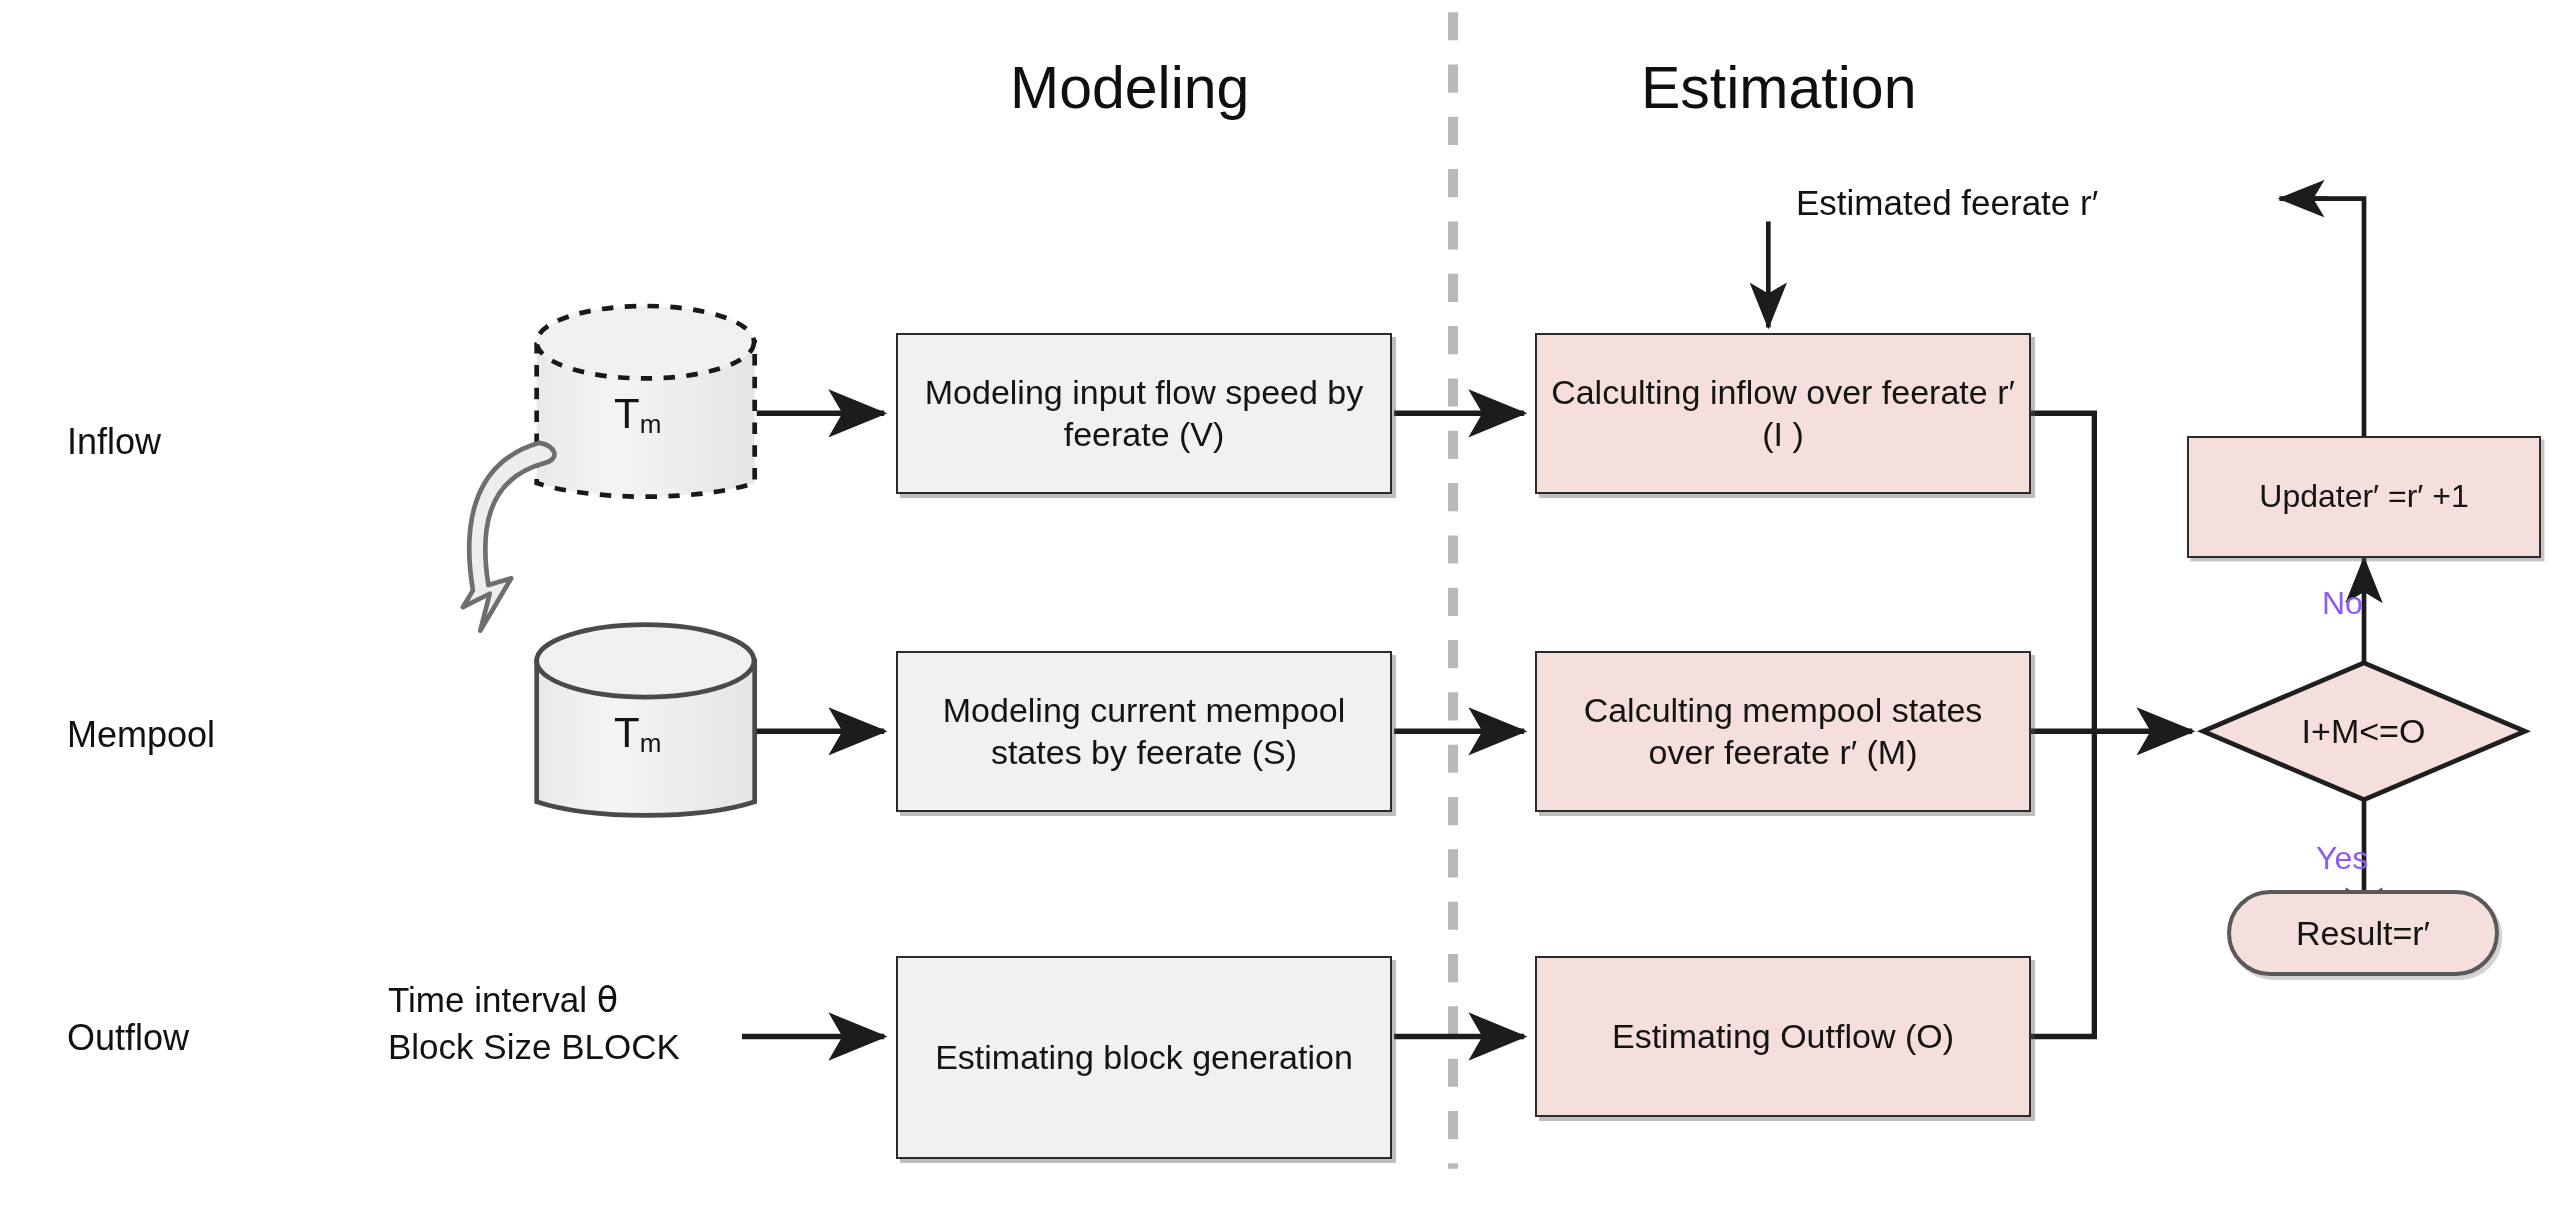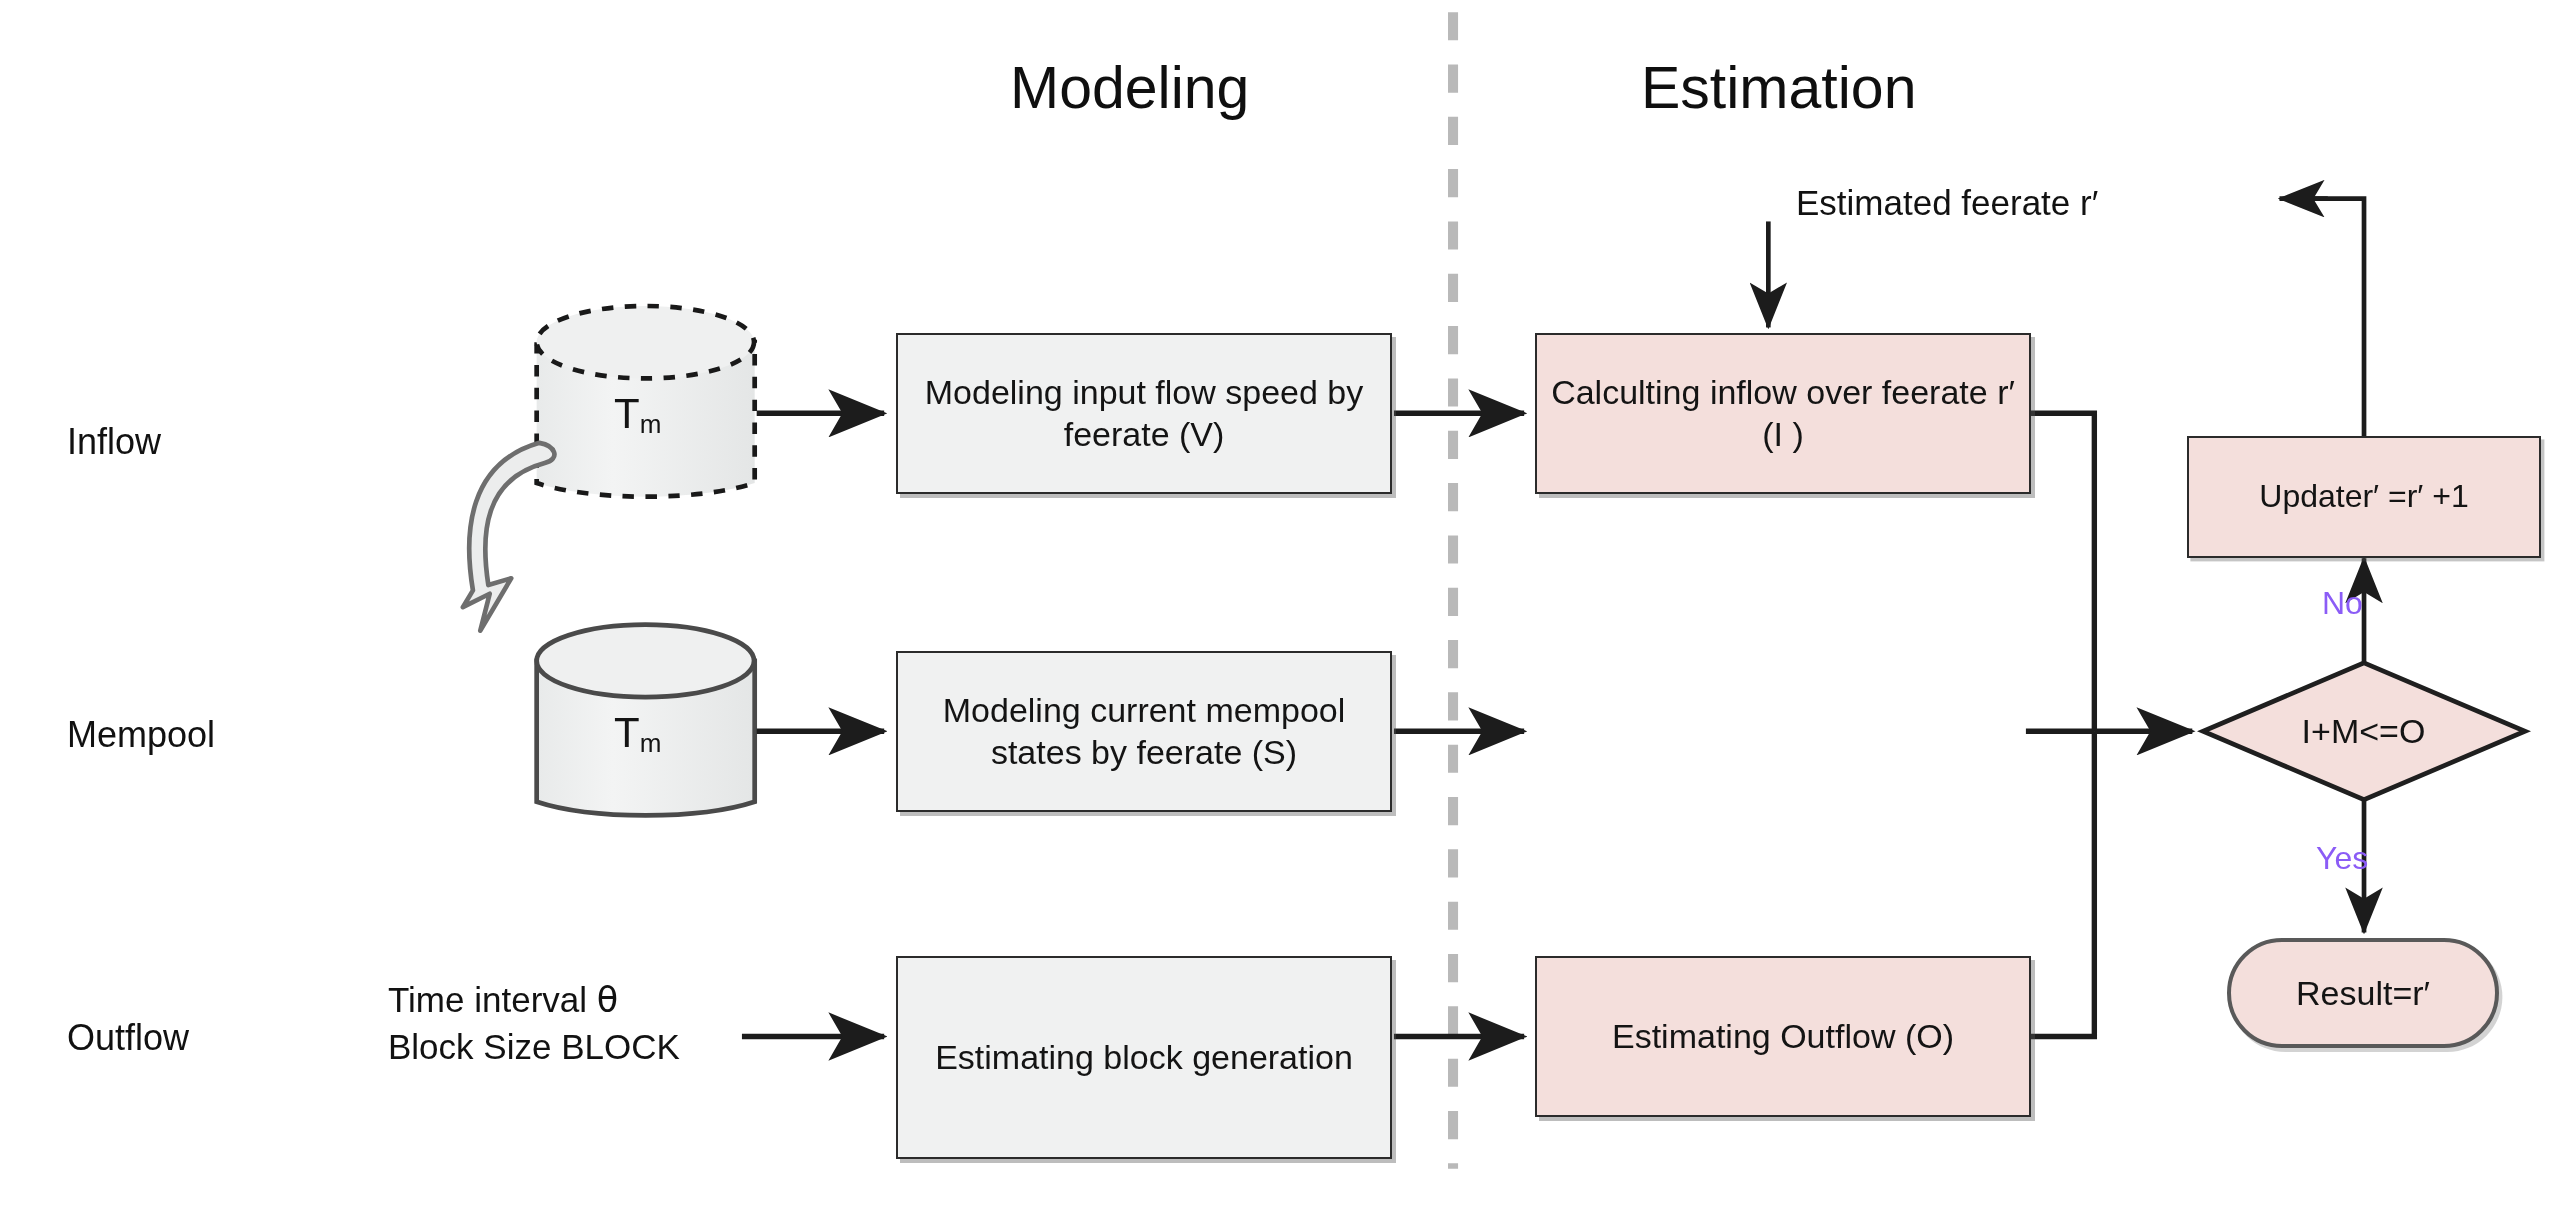--- a/index.html
+++ b/index.html
@@ -219,31 +219,32 @@
       <span>Block Size</span>
       <span>BLOCK</span>
     </div>
   </div>
 
   <div class="abs pbox model" style="left:896px; top:333px; width:496px; height:161px;">Modeling input flow speed by feerate  (V)</div>
   <div class="abs pbox model" style="left:896px; top:651px; width:496px; height:161px;">Modeling current mempool states by feerate  (S)</div>
   <div class="abs pbox model" style="left:896px; top:956px; width:496px; height:203px;">Estimating block generation</div>
 
   <div class="abs pbox est" style="left:1535px; top:333px; width:496px; height:161px;">Calculting inflow over feerate r′  (I )</div>
+  <div class="abs pbox est" style="left:1535px; top:651px; width:496px; height:161px;">Calculting mempool states over feerate r′   (M)</div>
   <div class="abs pbox est" style="left:1535px; top:956px; width:496px; height:161px;">Estimating Outflow (O)</div>
 
   <div class="abs annot" style="left:1796px; top:180px;">Estimated feerate r′</div>
 
   <div class="abs updbox" style="left:2187px; top:436px; width:354px; height:122px;">
     <div>Update</div>
     <div>r′  =r′  +1</div>
   </div>
 
   <div class="abs yesno" style="left:2322px; top:585px;">No</div>
 
   <div class="abs diamond-text" style="left:2243px; top:712px; width:241px;">I+M&lt;=O</div>
 
   <div class="abs yesno" style="left:2316px; top:840px;">Yes</div>
 
-  <div class="abs resbox" style="left:2227px; top:938px; width:272px; height:110px;">Result=r′</div>
+  <div class="abs resbox" style="left:2227px; top:890px; width:272px; height:86px;">Result=r′</div>
 
 </div>
 
 
 </body></html>

